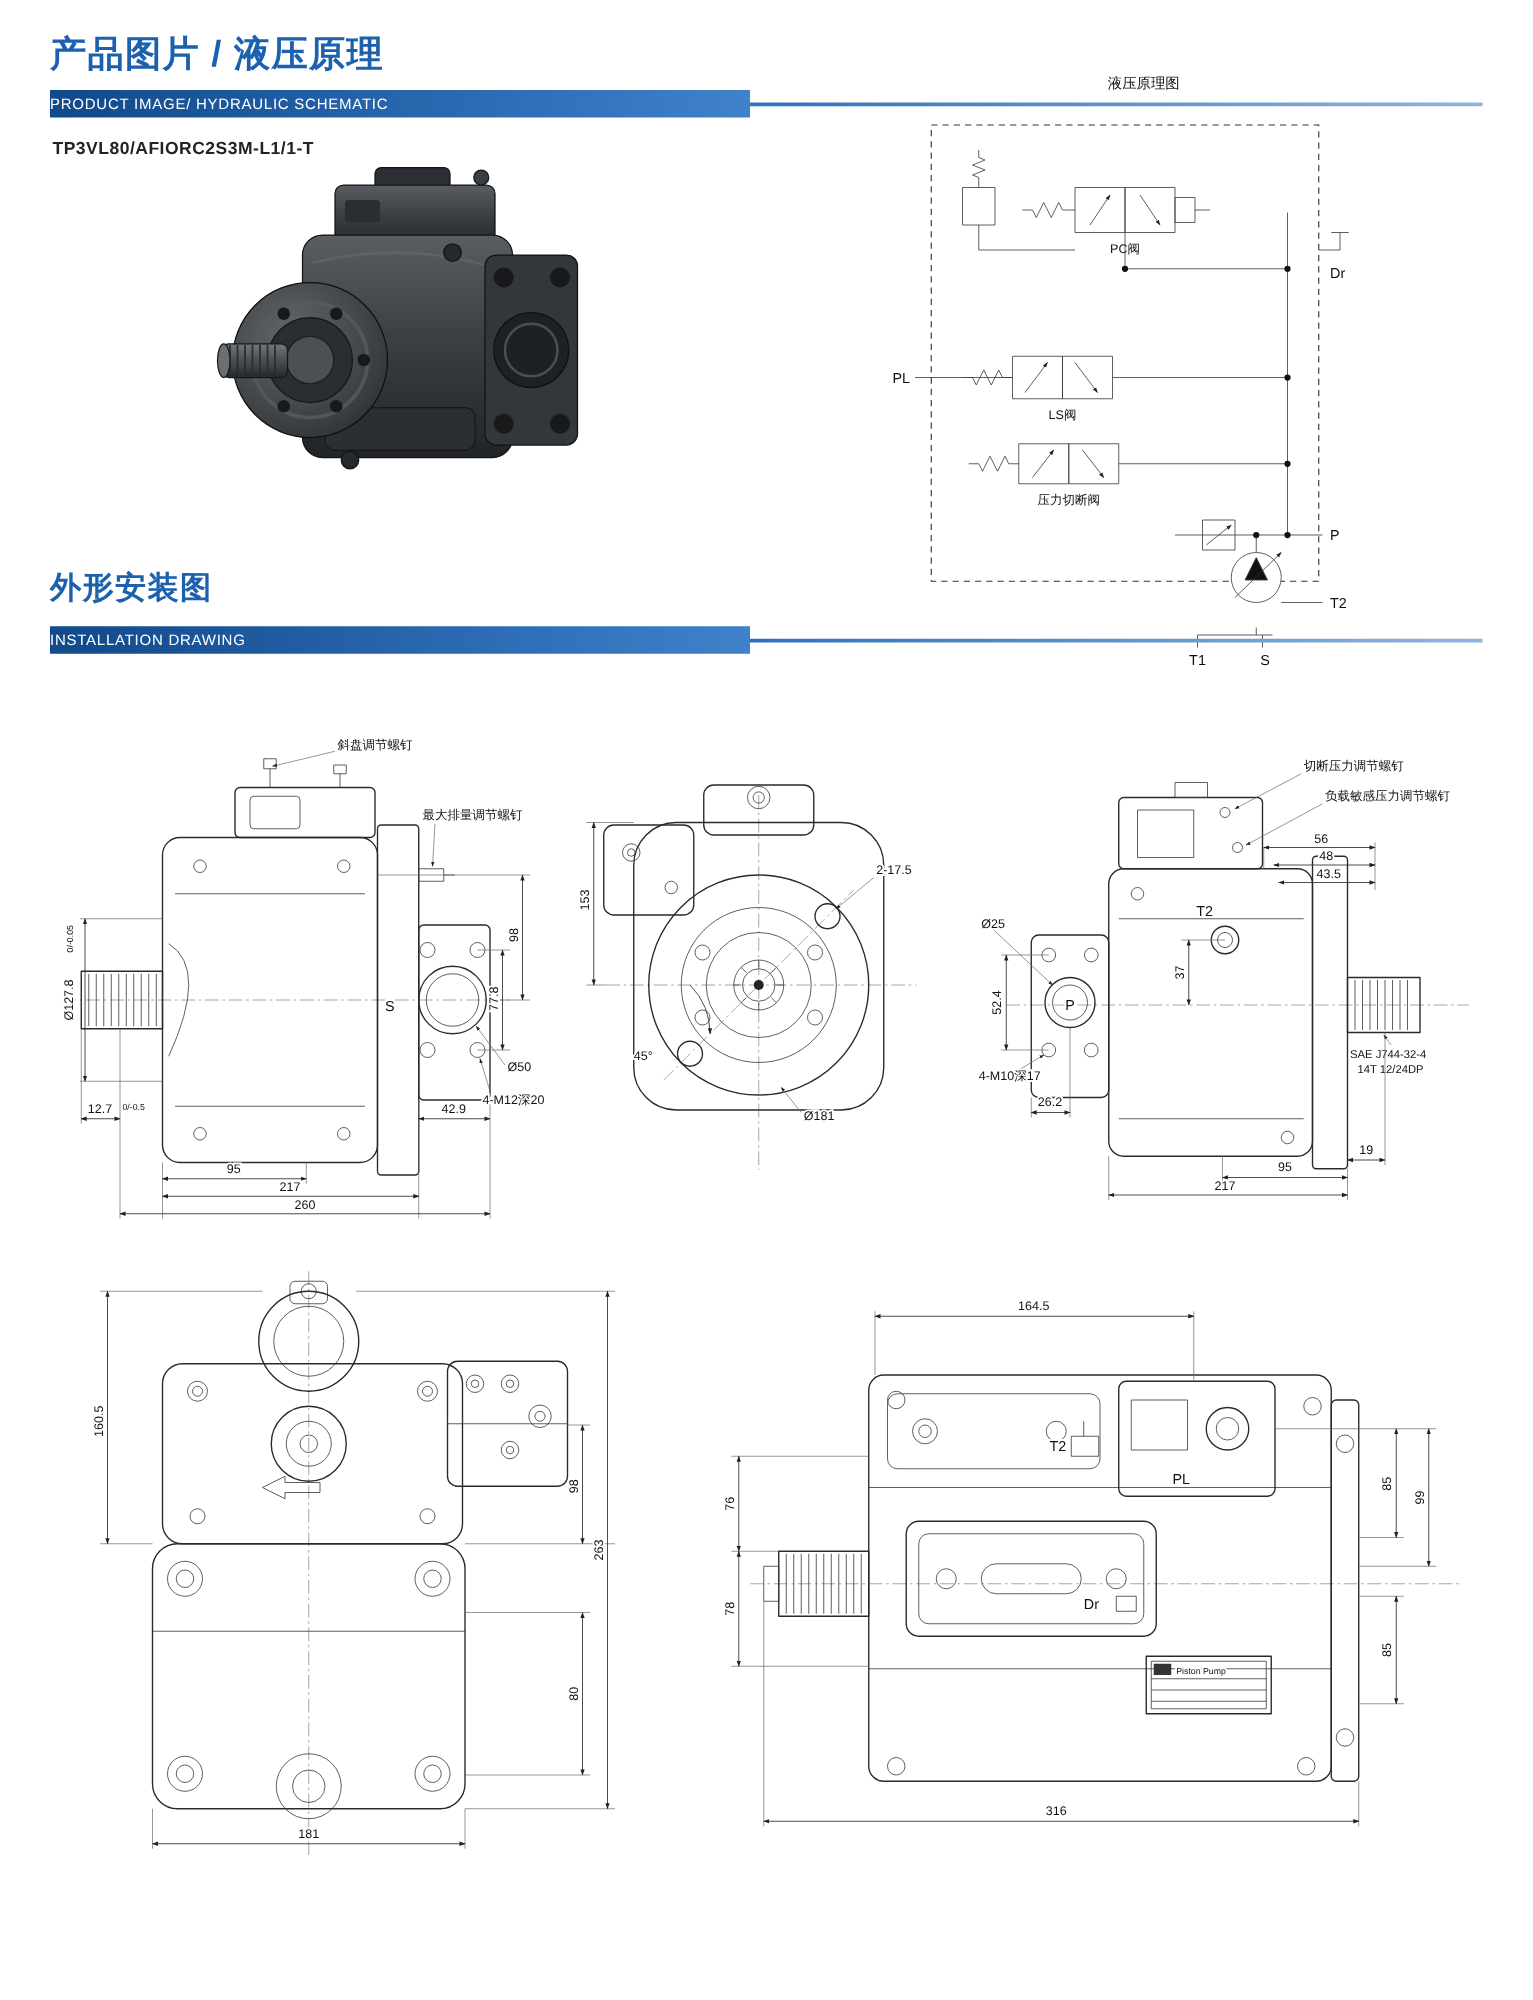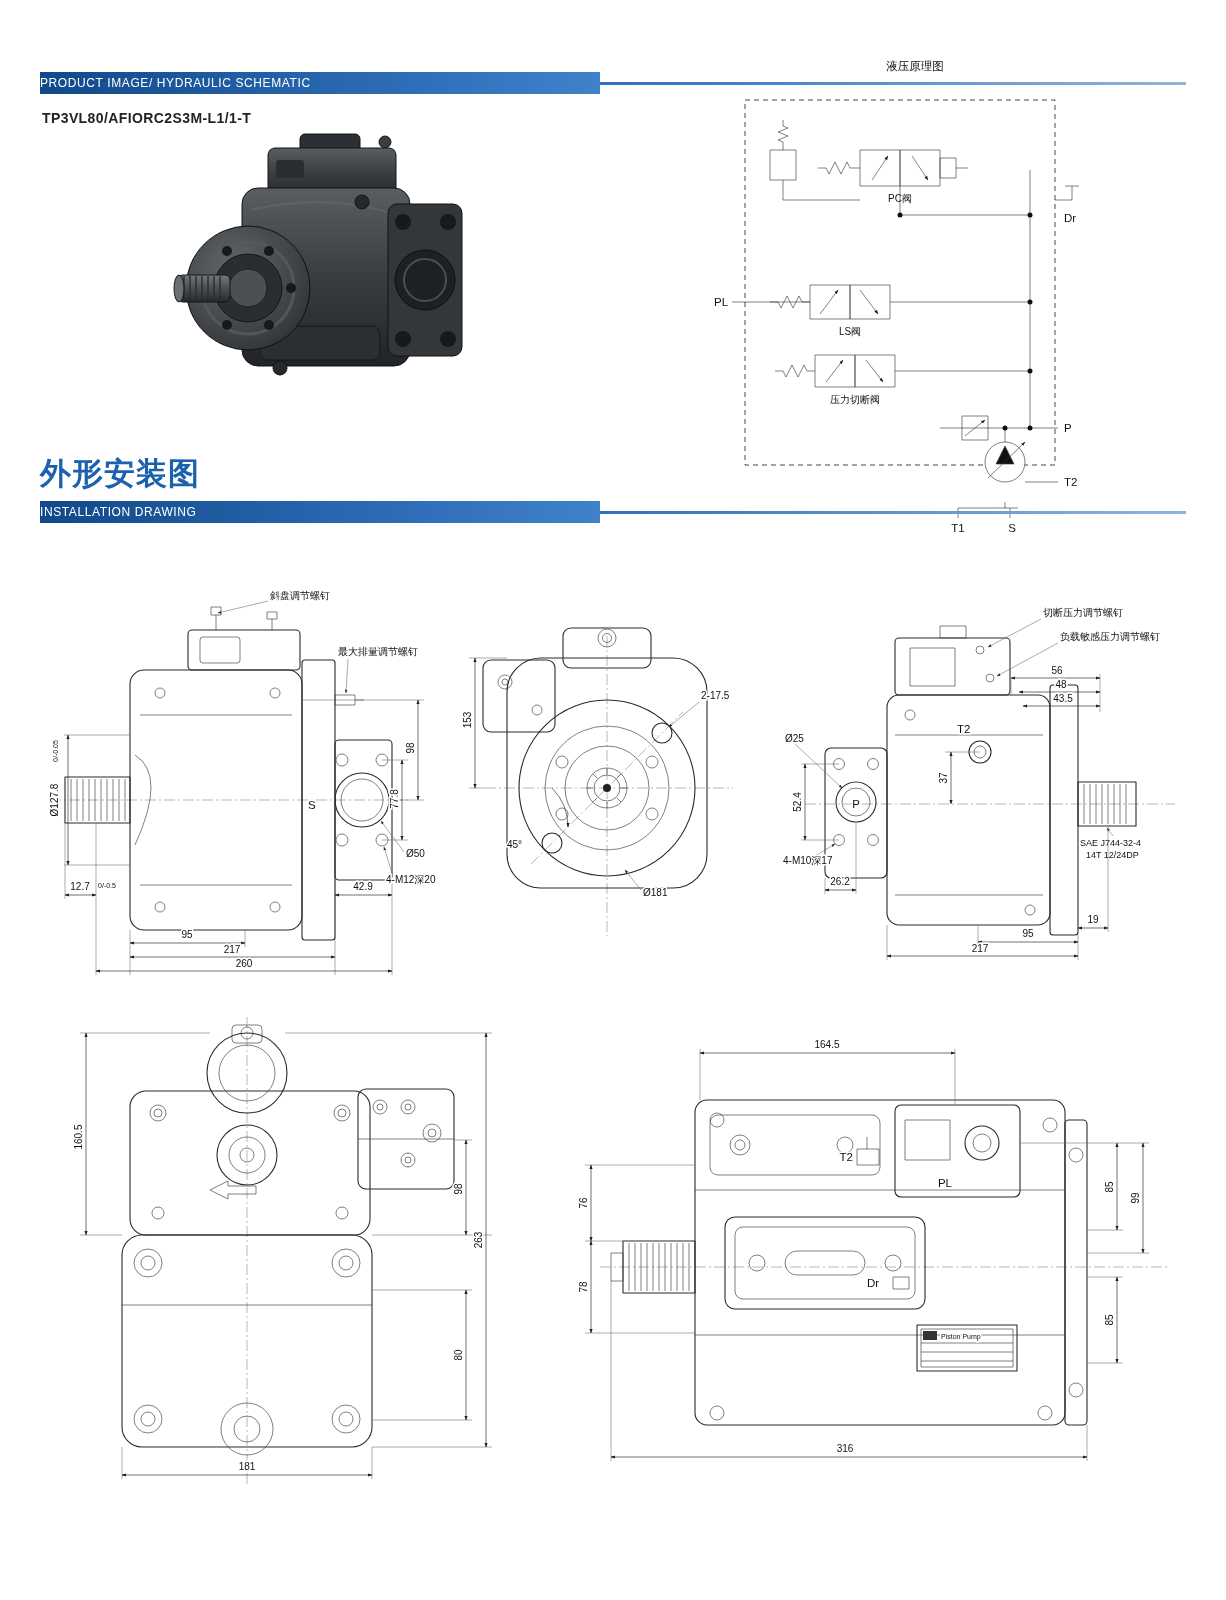--- a/index.html
+++ b/index.html
@@ -1,21 +1,21 @@
 <!DOCTYPE html>
 <html><head>
 <meta charset="utf-8">
 <style>
   * { margin:0; padding:0; box-sizing:border-box; }
   html,body { background:#ffffff; }
   .page { position:relative; width:1226px; height:1600px; background:#fff;
           font-family:"Liberation Sans", sans-serif; overflow:hidden; }
   .sec-title { position:absolute; color:#1b61ae; font-weight:bold; letter-spacing:1px; }
   .sec-title.s1 { left:40px; top:24px; font-size:29px; }
-  .sec-title.s2 { left:40px; top:453px; font-size:31px;text-align:center; }
+  .sec-title.s2 { left:40px; top:453px; font-size:25px;text-align:center; }
   .sec-bar { position:absolute; left:40px; width:560px; height:22px;
              background:linear-gradient(90deg,#11498a,#3070ba 70%,#3f82ca);
              color:#fff; font-size:12px; letter-spacing:.6px;
              display:flex; align-items:center; }
   .sec-bar.s1 { top:72px; }
   .sec-bar.s2 { top:501px; }
   .sec-tail { position:absolute; left:600px; width:586px; height:3px;
               background:linear-gradient(90deg,#2f71ba,#8fb5dd); }
   .sec-tail.s1 { top:82px; }
   .sec-tail.s2 { top:511px; }
@@ -36,20 +36,21 @@
   .tc   { font-size:10px; fill:#111; }
   .mid  { text-anchor:middle; }
   .end  { text-anchor:end; }
   .tbg  { stroke:#fff; stroke-width:3px; paint-order:stroke; }
 </style>
 </head>
 <body>
 
 <div class="page">
 
+  <div class="sec-title s1">产品图片 / 液压原理</div>
   <div class="sec-bar s1">
     <span>PRODUCT IMAGE/ HYDRAULIC SCHEMATIC</span>
   </div>
   <div class="sec-tail s1"></div>
 
   <div class="model">TP3VL80/AFIORC2S3M-L1/1-T</div>
 
   <svg class="abs" style="left:150px;top:130px" width="340" height="265" viewBox="0 0 340 265">
     <defs>
       <linearGradient id="gb" x1="0" y1="0" x2="0" y2="1">

